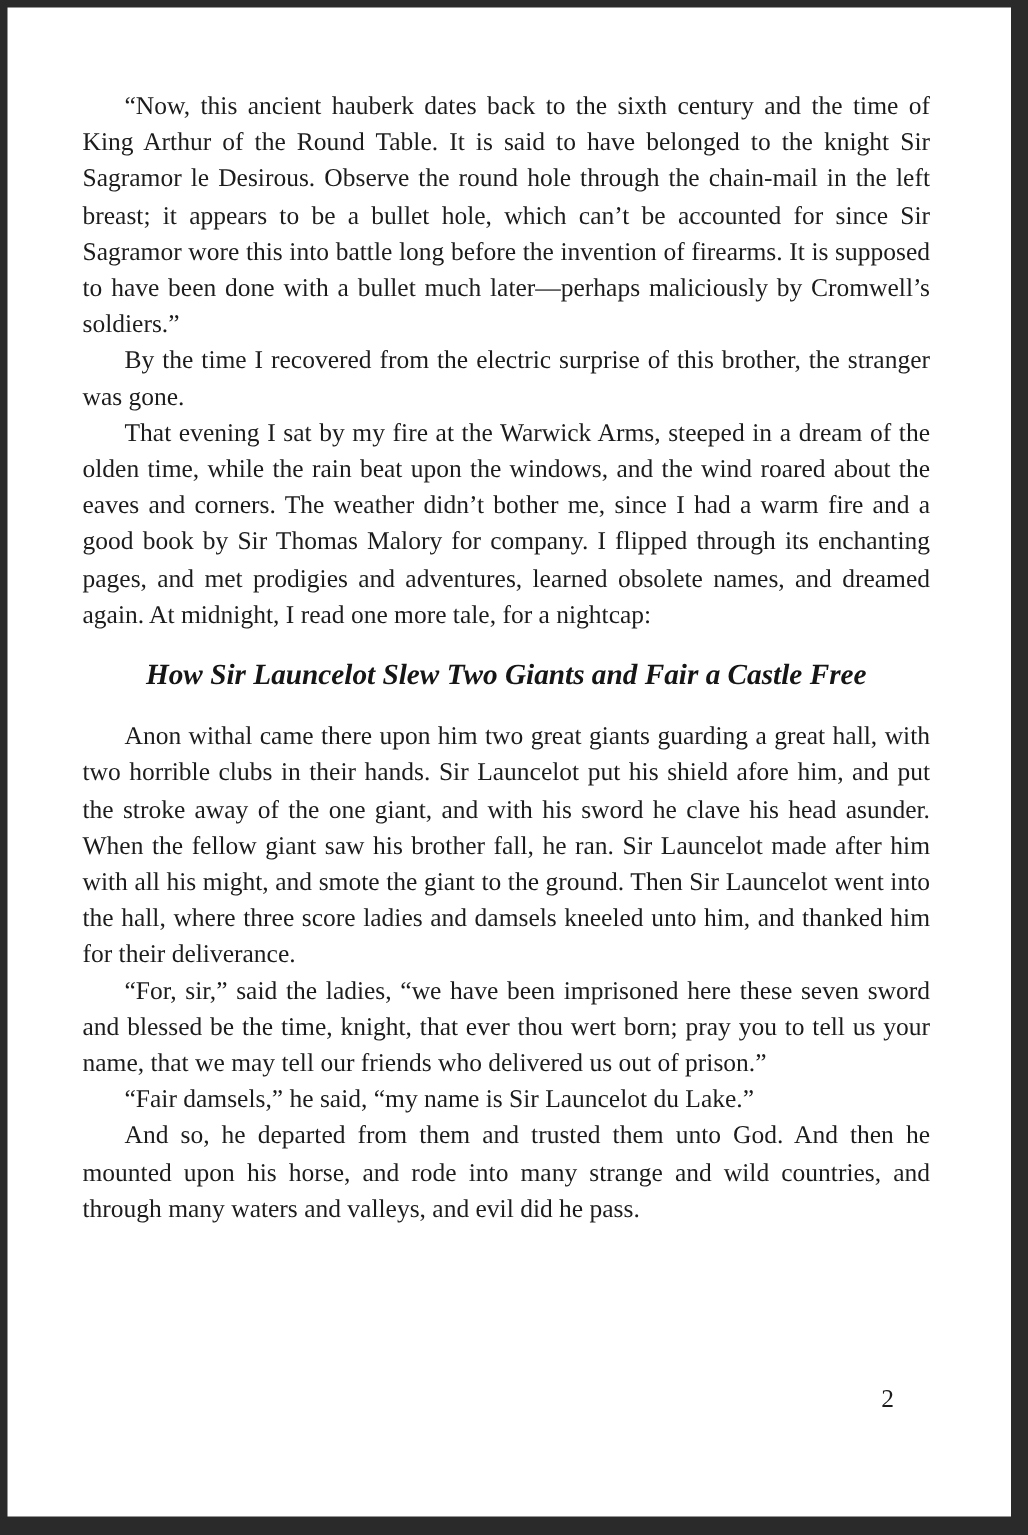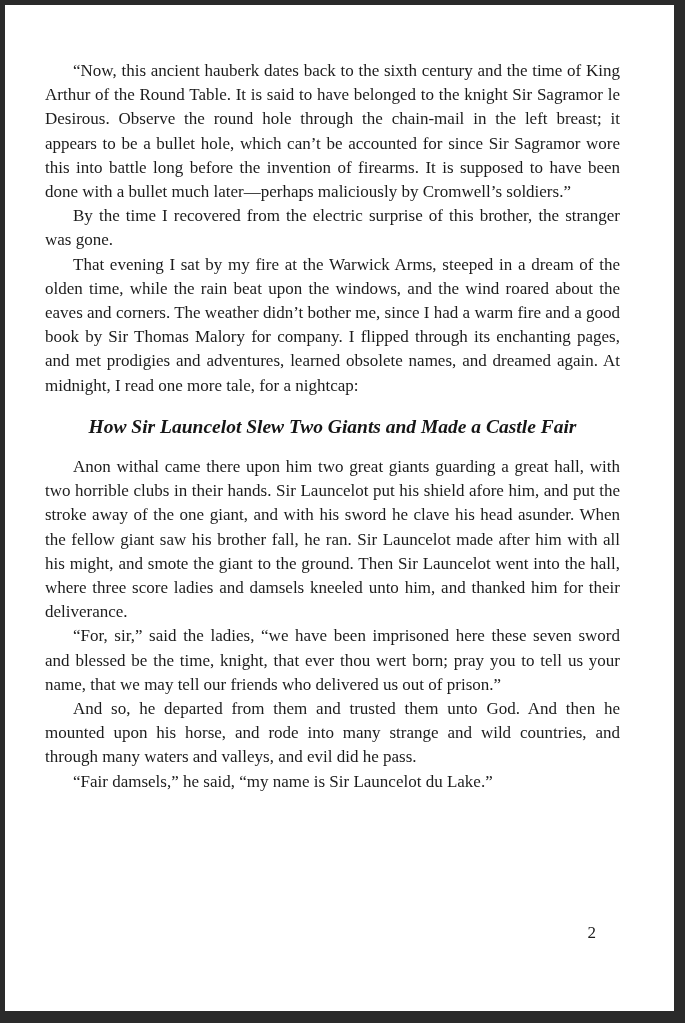--- a/index.html
+++ b/index.html
@@ -16,21 +16,21 @@
   .page {
     position: absolute;
     left: 5px;
     top: 5px;
     right: 11px;
     bottom: 12px;
     background: #ffffff;
   }
   .content {
     position: absolute;
-    left: 40px;
+    left: 50px;
     right: 54px;
     top: 54px;
     font-family: "Liberation Serif", "DejaVu Serif", serif;
     font-size: 17px;
     line-height: 24.2px;
     color: #1c1c1c;
     text-align: justify;
   }
   .content p {
     margin: 0;
@@ -57,22 +57,22 @@
 </style>
 </head>
 <body>
 
 <div class="page">
   <div class="content">
     <p>“Now, this ancient hauberk dates back to the sixth century and the time of King Arthur of the Round Table. It is said to have belonged to the knight Sir Sagramor le Desirous. Observe the round hole through the chain-mail in the left breast; it appears to be a bullet hole, which can’t be accounted for since Sir Sagramor wore this into battle long before the invention of firearms. It is supposed to have been done with a bullet much later—perhaps maliciously by Cromwell’s soldiers.”</p>
     <p>By the time I recovered from the electric surprise of this brother, the stranger was gone.</p>
     <p>That evening I sat by my fire at the Warwick Arms, steeped in a dream of the olden time, while the rain beat upon the windows, and the wind roared about the eaves and corners. The weather didn’t bother me, since I had a warm fire and a good book by Sir Thomas Malory for company. I flipped through its enchanting pages, and met prodigies and adventures, learned obsolete names, and dreamed again. At midnight, I read one more tale, for a nightcap:</p>
 
-    <h2 class="chapter-heading">How Sir Launcelot Slew Two Giants and Made a Castle Fair</h2>
+    <h2 class="chapter-heading">How Sir Launcelot Slew Two Giants and Fair a Castle Free</h2>
 
     <p>Anon withal came there upon him two great giants guarding a great hall, with two horrible clubs in their hands. Sir Launcelot put his shield afore him, and put the stroke away of the one giant, and with his sword he clave his head asunder. When the fellow giant saw his brother fall, he ran. Sir Launcelot made after him with all his might, and smote the giant to the ground. Then Sir Launcelot went into the hall, where three score ladies and damsels kneeled unto him, and thanked him for their deliverance.</p>
     <p>“For, sir,” said the ladies, “we have been imprisoned here these seven sword and blessed be the time, knight, that ever thou wert born; pray you to tell us your name, that we may tell our friends who delivered us out of prison.”</p>
+    <p>“Fair damsels,” he said, “my name is Sir Launcelot du Lake.”</p>
     <p>And so, he departed from them and trusted them unto God. And then he mounted upon his horse, and rode into many strange and wild countries, and through many waters and valleys, and evil did he pass.</p>
-    <p>“Fair damsels,” he said, “my name is Sir Launcelot du Lake.”</p>
   </div>
 
   <div class="page-number">2</div>
 </div>
 
 </body></html>

